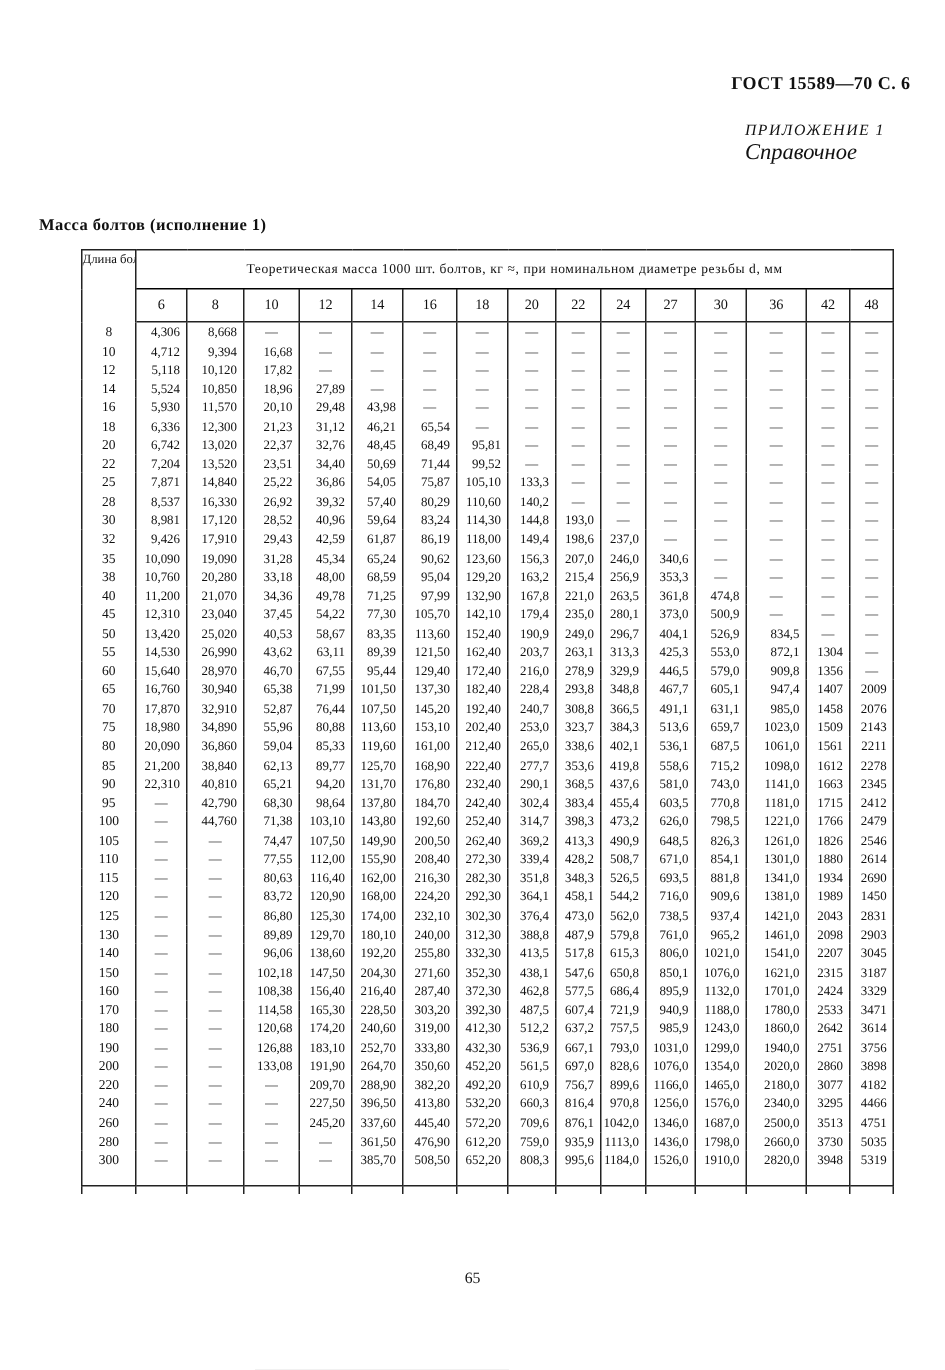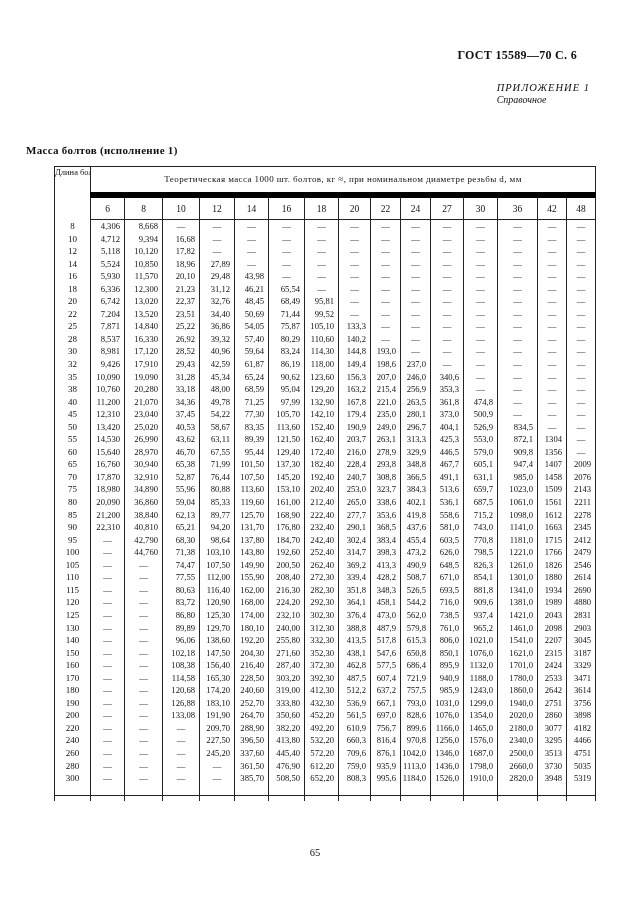--- a/index.html
+++ b/index.html
@@ -6,49 +6,49 @@
   .page{
     position:relative;
     width:630px;height:913px;
     background:#ffffff;
     font-family:"Liberation Serif","DejaVu Serif",serif;
     color:#111;
     overflow:hidden;
     margin:0 auto;
   }
   .doc-ref{
-    position:absolute;top:48px;right:53px;
+    position:absolute;top:48px;right:23px;
     font-size:12px;font-weight:bold;letter-spacing:.3px;
   }
   .appendix{
     position:absolute;top:82px;right:40px;
     text-align:left;font-style:italic;
   }
   .appendix .appendix-title{font-size:10.5px;letter-spacing:1px;}
-  .appendix .appendix-sub{font-size:10px;margin-top:1px;}
+  .appendix .appendix-sub{font-size:15px;margin-top:1px;}
   .table-title{
     position:absolute;top:144px;left:0;width:100%;
     text-align:left;font-size:11px;font-weight:bold;letter-spacing:.3px;padding-left:26px;
   }
   .tbl-wrap{position:absolute;top:166px;left:54px;width:542px;}
   table.bolts{
     border-collapse:collapse;table-layout:fixed;width:541px;
   }
   table.bolts td,table.bolts th{
     border-left:1px solid #222;border-right:1px solid #222;
     padding:0;margin:0;overflow:hidden;white-space:nowrap;
   }
   th.corner{
     border-top:1px solid #222;
     font-weight:normal;font-size:8.5px;line-height:10px;
     text-align:left;vertical-align:top;padding:2px 2px 0 2px;
     white-space:normal;
   }
   th.spanhead{
-    border-top:1px solid #222;border-bottom:6px solid #000000;
+    border-top:1px solid #222;border-bottom:1px solid #000000;
     font-weight:normal;font-size:9px;letter-spacing:.4px;
     text-align:center;height:25px;vertical-align:middle;
     white-space:normal;line-height:11px;padding:1px 4px;
   }
   tr.dia-row th{
     border-bottom:1px solid #222;
     font-weight:normal;font-size:9.5px;height:21px;
     text-align:center;vertical-align:middle;
   }
   tbody.data td{
@@ -677,21 +677,21 @@
             <td>168,00</td>
             <td>224,20</td>
             <td>292,30</td>
             <td>364,1</td>
             <td>458,1</td>
             <td>544,2</td>
             <td>716,0</td>
             <td>909,6</td>
             <td>1381,0</td>
             <td>1989</td>
-            <td>4880</td>
+            <td>1450</td>
           </tr>
           <tr>
             <td class="len">125</td>
             <td class="dash">—</td>
             <td class="dash">—</td>
             <td>86,80</td>
             <td>125,30</td>
             <td>174,00</td>
             <td>232,10</td>
             <td>302,30</td>

